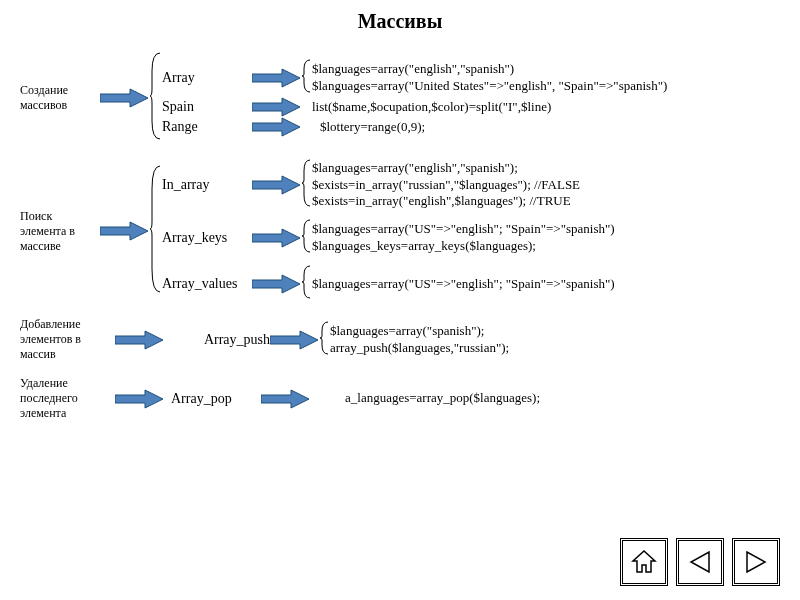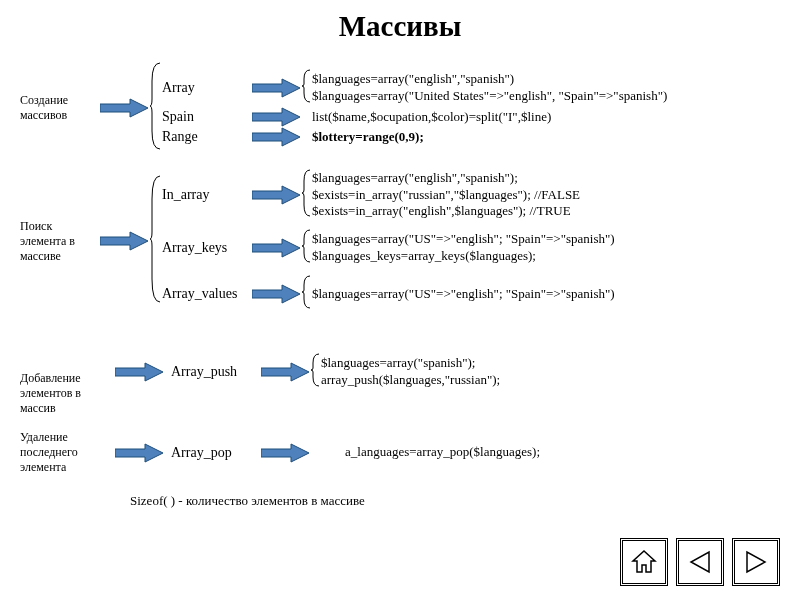--- a/index.html
+++ b/index.html
@@ -10,21 +10,21 @@
     background: #fff;
     font-family: "Times New Roman", serif;
     font-size: 13px;
     color: #000;
     position: relative;
     overflow: hidden;
   }
   .title {
     text-align: center;
     font-weight: bold;
-    font-size: 29px;
+    font-size: 20px;
     margin-top: 10px;
   }
   .arrow {
     display: inline-block;
     vertical-align: middle;
   }
   .arrow svg { display: block; }
   .section-label {
     width: 80px;
     display: inline-block;
@@ -129,21 +129,21 @@
         </span>
       <span class="code" style="margin-left:10px;">list($name,$ocupation,$color)=split("I",$line)</span>
     </div>
     <div class="subrow">
       <span class="mid-label">Range</span>
       <span class="arrow">
           <svg width="50" height="20">
             <polygon points="0,6 30,6 30,1 48,10 30,19 30,14 0,14" fill="#4f81bd" stroke="#1f4e79" stroke-width="1"></polygon>
           </svg>
         </span>
-      <span class="code" style="margin-left:10px;font-weight:bold;">$lottery=range(0,9);</span>
+      <span class="code" style="margin-left:18px;">$lottery=range(0,9);</span>
     </div>
   </div>
 </div>
 
 <div class="row group">
   <div class="section-label">Поиск элемента в массиве</div>
   <span class="arrow">
       <svg width="50" height="20">
         <polygon points="0,6 30,6 30,1 48,10 30,19 30,14 0,14" fill="#4f81bd" stroke="#1f4e79" stroke-width="1"></polygon>
       </svg>
@@ -194,27 +194,27 @@
             <path d="M8,1 Q2,1 2,10 L2,15 Q2,17 0,17 Q2,17 2,19 L2,24 Q2,33 8,33" fill="none" stroke="#000" stroke-width="1"></path>
           </svg></span>
       <div class="stack code">
         <span>$languages=array("US"=&gt;"english"; "Spain"=&gt;"spanish")</span>
       </div>
     </div>
   </div>
 </div>
 
 <div class="row group">
-  <div class="section-label" style="width:95px;margin-top:44px;">Добавление элементов в массив</div>
-  <span class="arrow">
-      <svg width="50" height="20">
-        <polygon points="0,6 30,6 30,1 48,10 30,19 30,14 0,14" fill="#4f81bd" stroke="#1f4e79" stroke-width="1"></polygon>
-      </svg>
-    </span>
-  <span class="mid-label" style="margin-left:6px;">Array_push</span>
+  <div class="section-label" style="width:95px;">Добавление элементов в массив</div>
+  <span class="arrow">
+      <svg width="50" height="20">
+        <polygon points="0,6 30,6 30,1 48,10 30,19 30,14 0,14" fill="#4f81bd" stroke="#1f4e79" stroke-width="1"></polygon>
+      </svg>
+    </span>
+  <span class="mid-label" style="margin-left:15px;text-align:right;">Array_push</span>
   <span class="arrow">
       <svg width="50" height="20">
         <polygon points="0,6 30,6 30,1 48,10 30,19 30,14 0,14" fill="#4f81bd" stroke="#1f4e79" stroke-width="1"></polygon>
       </svg>
     </span>
   <span class="bracket"><svg width="10" height="34">
         <path d="M8,1 Q2,1 2,10 L2,15 Q2,17 0,17 Q2,17 2,19 L2,24 Q2,33 8,33" fill="none" stroke="#000" stroke-width="1"></path>
       </svg></span>
   <div class="stack code">
     <span>$languages=array("spanish");</span>
@@ -232,21 +232,20 @@
   <span class="mid-label" style="margin-left:6px;">Array_pop</span>
   <span class="arrow">
       <svg width="50" height="20">
         <polygon points="0,6 30,6 30,1 48,10 30,19 30,14 0,14" fill="#4f81bd" stroke="#1f4e79" stroke-width="1"></polygon>
       </svg>
     </span>
   <span class="code" style="margin-left:34px;">a_languages=array_pop($languages);</span>
 </div>
 
 <div class="notes">
-  <div>Sizeof( ) - количество элементов в массиве</div>
 </div>
 
 <div class="nav-buttons">
   <div class="nav-btn">
     <svg width="26" height="26">
         <path d="M13,2 L24,12 L20,12 L20,23 L15,23 L15,16 L11,16 L11,23 L6,23 L6,12 L2,12 Z" fill="none" stroke="#000" stroke-width="1.5"></path>
       </svg>
   </div>
   <div class="nav-btn">
     <svg width="26" height="26">

